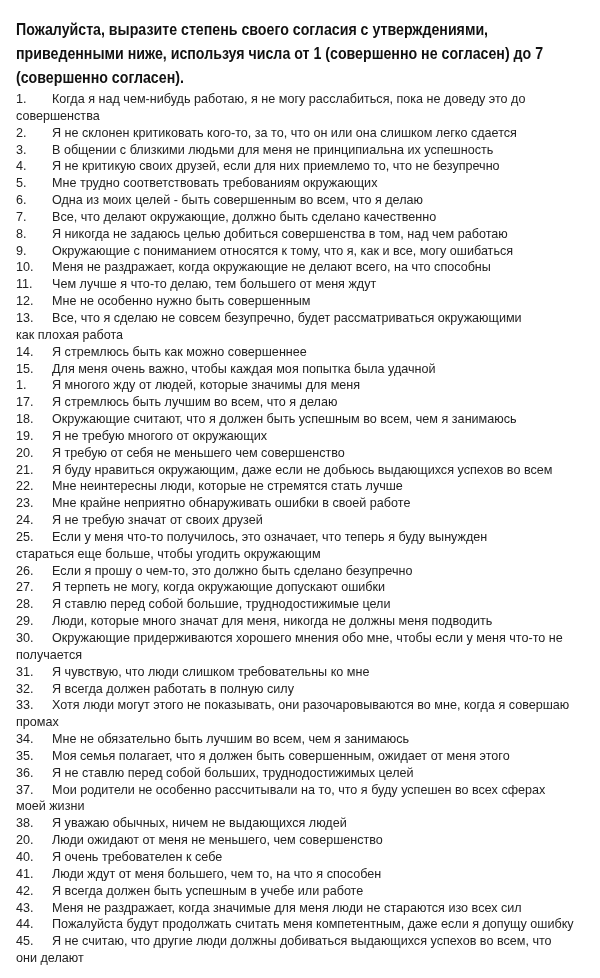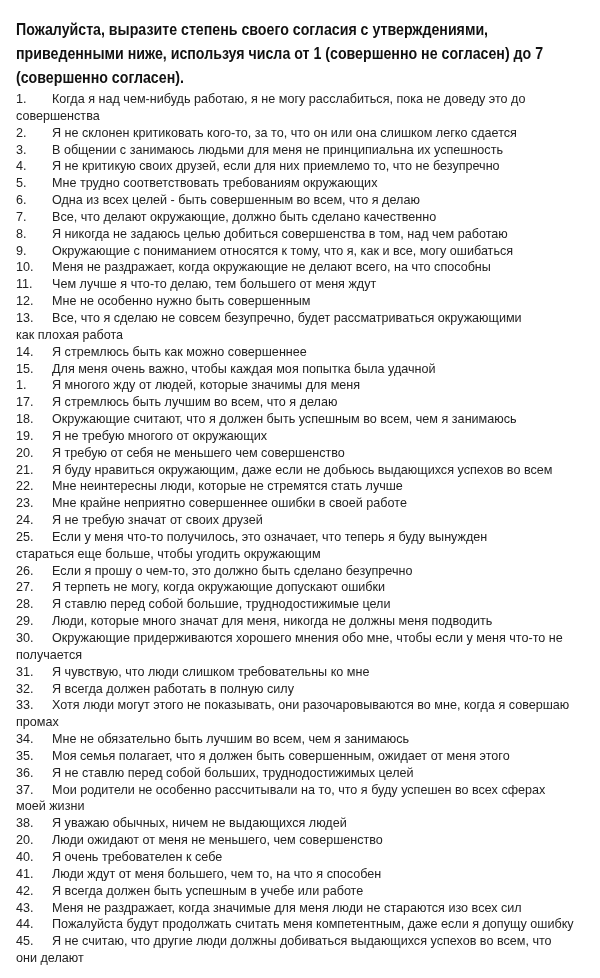--- a/index.html
+++ b/index.html
@@ -30,30 +30,30 @@
 
 <div class="list" id="list">
     <div class="item">
       <div><span class="num">1.</span><span class="txt">Когда я над чем-нибудь работаю, я не могу расслабиться, пока не доведу это до</span></div>
       <div>совершенства</div>
     </div>
     <div class="item">
       <div><span class="num">2.</span><span class="txt">Я не склонен критиковать кого-то, за то, что он или она слишком легко сдается</span></div>
     </div>
     <div class="item">
-      <div><span class="num">3.</span><span class="txt">В общении с занимаюсь людьми для меня не принципиальна их успешность</span></div>
+      <div><span class="num">3.</span><span class="txt">В общении с близкими людьми для меня не принципиальна их успешность</span></div>
     </div>
     <div class="item">
       <div><span class="num">4.</span><span class="txt">Я не критикую своих друзей, если для них приемлемо то, что не безупречно</span></div>
     </div>
     <div class="item">
       <div><span class="num">5.</span><span class="txt">Мне трудно соответствовать требованиям окружающих</span></div>
     </div>
     <div class="item">
-      <div><span class="num">6.</span><span class="txt">Одна из всех целей - быть совершенным во всем, что я делаю</span></div>
+      <div><span class="num">6.</span><span class="txt">Одна из моих целей - быть совершенным во всем, что я делаю</span></div>
     </div>
     <div class="item">
       <div><span class="num">7.</span><span class="txt">Все, что делают окружающие, должно быть сделано качественно</span></div>
     </div>
     <div class="item">
       <div><span class="num">8.</span><span class="txt">Я никогда не задаюсь целью добиться совершенства в том, над чем работаю</span></div>
     </div>
     <div class="item">
       <div><span class="num">9.</span><span class="txt">Окружающие с пониманием относятся к тому, что я, как и все, могу ошибаться</span></div>
     </div>
@@ -91,21 +91,21 @@
     <div class="item">
       <div><span class="num">20.</span><span class="txt">Я требую от себя не меньшего чем совершенство</span></div>
     </div>
     <div class="item">
       <div><span class="num">21.</span><span class="txt">Я буду нравиться окружающим, даже если не добьюсь выдающихся успехов во всем</span></div>
     </div>
     <div class="item">
       <div><span class="num">22.</span><span class="txt">Мне неинтересны люди, которые не стремятся стать лучше</span></div>
     </div>
     <div class="item">
-      <div><span class="num">23.</span><span class="txt">Мне крайне неприятно совершеннее ошибки в своей работе</span></div>
+      <div><span class="num">23.</span><span class="txt">Мне крайне неприятно обнаруживать ошибки в своей работе</span></div>
     </div>
     <div class="item">
       <div><span class="num">24.</span><span class="txt">Я не требую значат от своих друзей</span></div>
     </div>
     <div class="item">
       <div><span class="num">25.</span><span class="txt">Если у меня что-то получилось, это означает, что теперь я буду вынужден</span></div>
       <div>стараться еще больше, чтобы угодить окружающим</div>
     </div>
     <div class="item">
       <div><span class="num">26.</span><span class="txt">Если я прошу о чем-то, это должно быть сделано безупречно</span></div>

